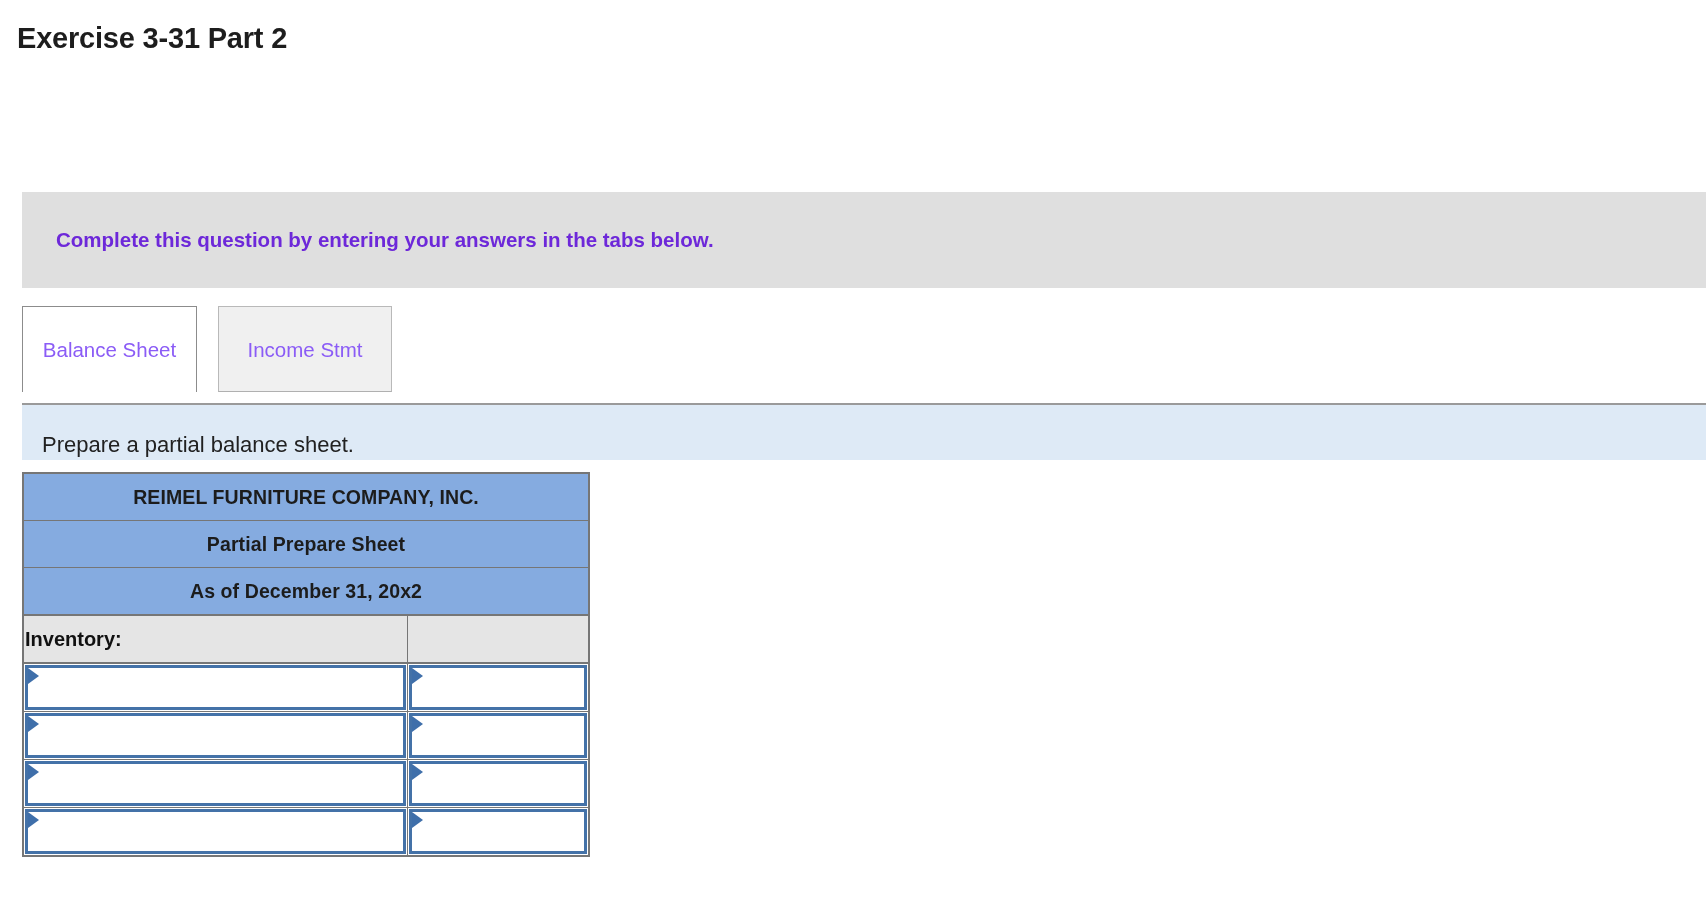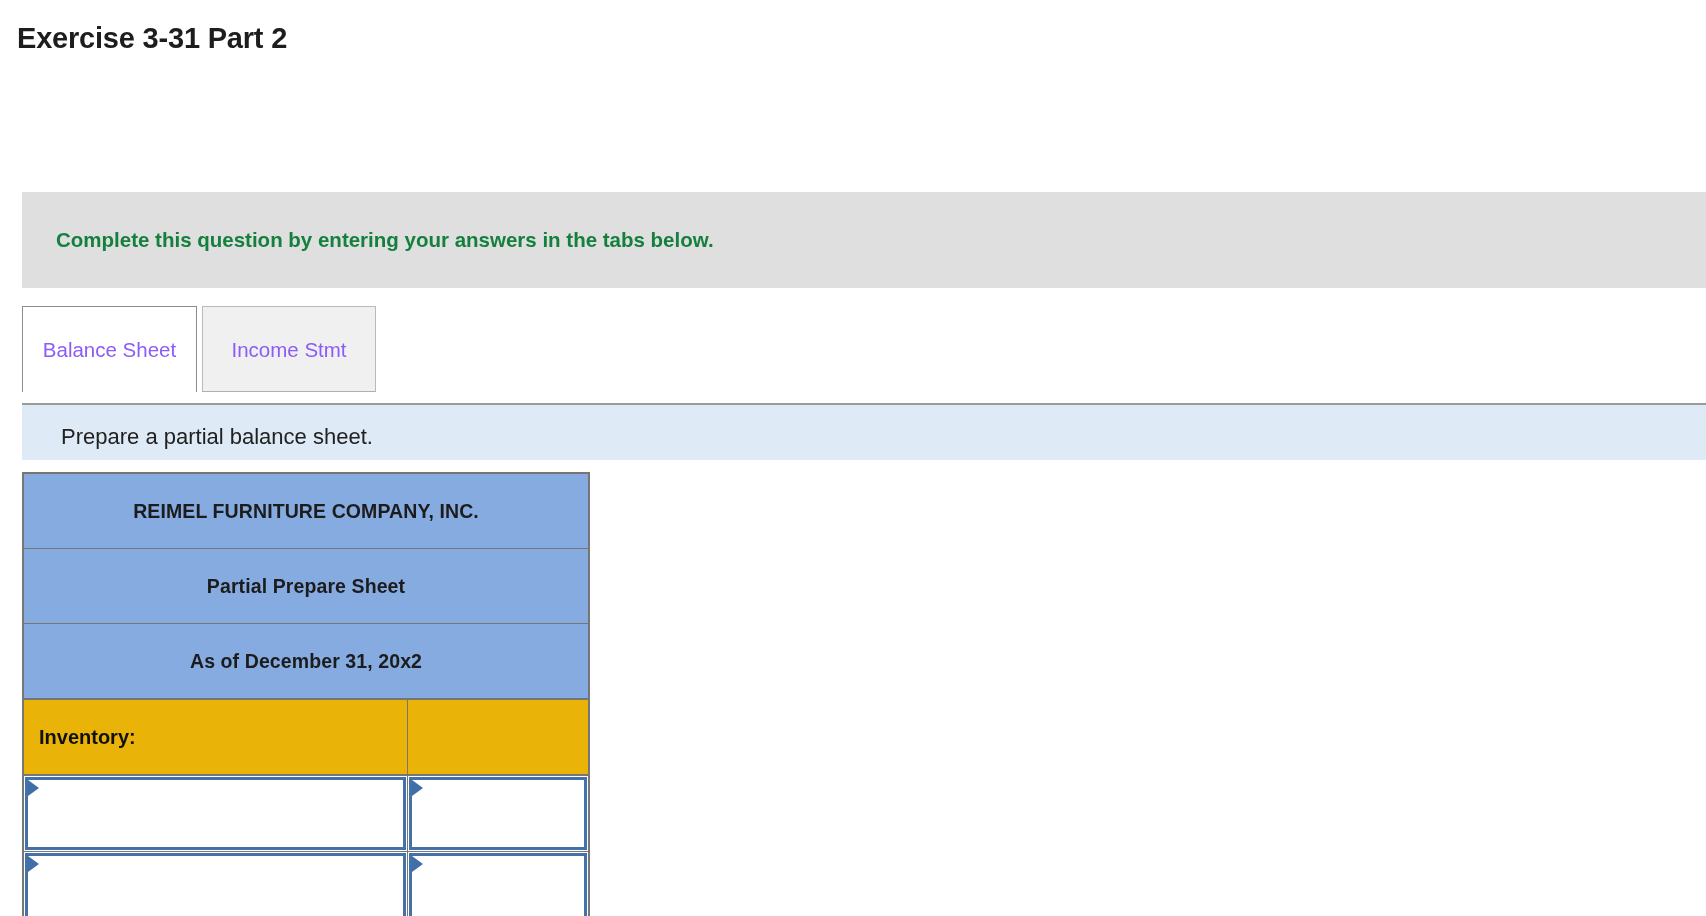--- a/index.html
+++ b/index.html
@@ -59,21 +59,21 @@
     background: #dfdfdf;
   }
   .instruction-banner-text {
     position: absolute;
     left: 34px;
     top: 0;
     height: 95px;
     line-height: 96px;
     font-size: 20.5px;
     font-weight: bold;
-    color: #15803d;
+    color: #6d28d9;
     white-space: nowrap;
   }
 
   
   .tab-strip {
     position: absolute;
     left: 22px;
     top: 306px;
     height: 88px;
   }
@@ -91,21 +91,21 @@
   }
   .tab-active {
     left: 0;
     width: 175px;
     background: #ffffff;
     border: 1px solid #8c8c8c;
     border-bottom: none;
     z-index: 3;
   }
   .tab-inactive {
-    left: 180px;
+    left: 196px;
     width: 174px;
     background: #f0f0f0;
     border: 1px solid #b9b9b9;
     border-bottom: 1px solid #b0b0b0;
     z-index: 2;
   }
 
   
   .subinstruction-bar {
     position: absolute;
@@ -113,60 +113,59 @@
     top: 403px;
     width: 1720px;
     height: 57px;
     background: #deeaf6;
     border-top: 2px solid #9a9a9a;
     box-sizing: border-box;
   }
   .subinstruction-text {
     position: absolute;
     left: 20px;
-    top: 4px;
+    top: 12px;
     height: 55px;
     line-height: 55px;
     font-size: 22px;
     color: #212121;
     white-space: nowrap;
-    margin-left: 19px;
   }
 
   
   .bs-form {
     position: absolute;
     left: 22px;
     top: 472px;
     width: 566px;
     border-collapse: collapse;
     table-layout: fixed;
   }
   .bs-form td {
-    padding: 15px;
+    padding: 1px;
     margin: 0;
   }
 
   .hdr-cell {
     background: #85abe0;
     border: 2px solid #767676;
     height: 44px;
     text-align: center;
     font-size: 19.5px;
     font-weight: bold;
     color: #1c1c1c;
     letter-spacing: 0.1px;
     white-space: nowrap;
   }
   .hdr-cell-top { border-bottom-width: 1px; }
   .hdr-cell-mid { border-top-width: 1px; border-bottom-width: 1px; }
   .hdr-cell-bot { border-top-width: 1px; border-bottom-width: 2px; }
 
   .label-row-cell {
-    background: #eab308;
+    background: #e5e5e5;
     border: 2px solid #767676;
     height: 44px;
     font-size: 20px;
     font-weight: bold;
     color: #111111;
     padding-left: 7px;
     white-space: nowrap;
   }
   .label-row-cell.right-col {
     border-left-width: 1px;

